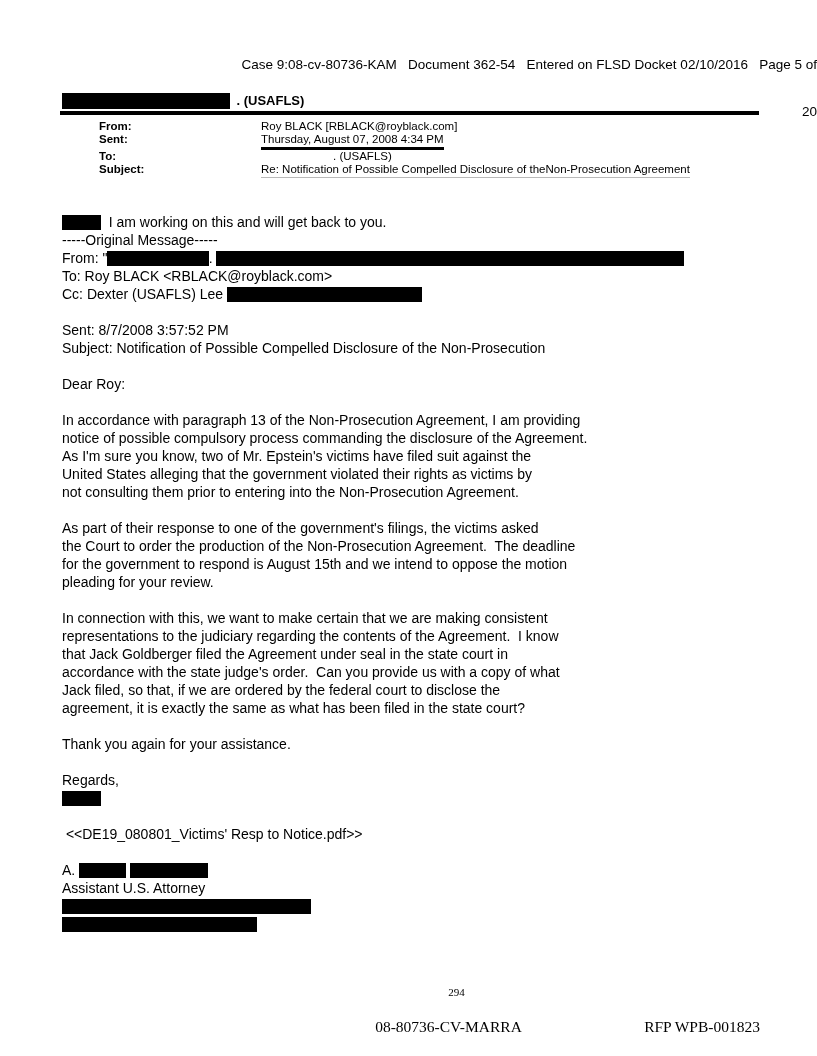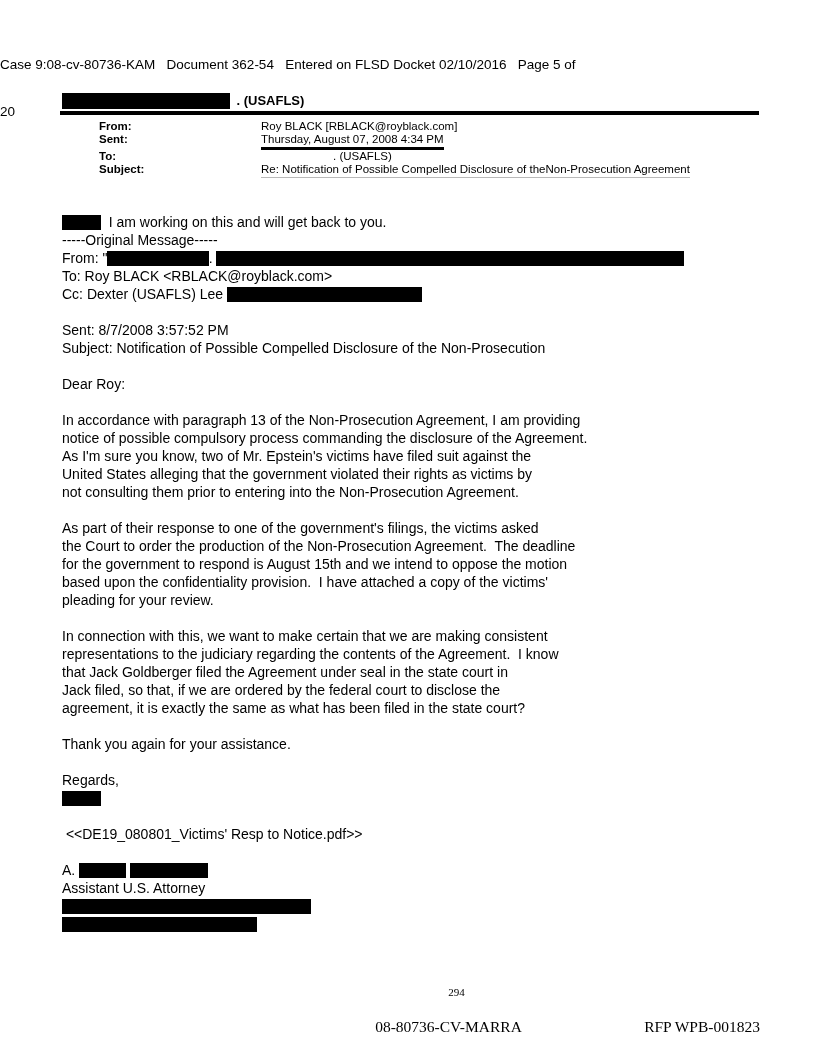--- a/index.html
+++ b/index.html
@@ -4,21 +4,21 @@
 <style>
   * { margin:0; padding:0; box-sizing:border-box; }
   html,body { background:#fff; }
   body {
     width:817px; height:1056px; position:relative;
     font-family:"Liberation Sans", sans-serif; color:#000;
     overflow:hidden;
   }
   .court-header {
     position:absolute; top:26px; left:0; width:100%;
-    text-align:left; font-size:13.5px; line-height:15.5px;
+    text-align:right; font-size:13.5px; line-height:15.5px;
     white-space:pre;
   }
   .doc-title-row {
     position:absolute; top:91px; left:62px; width:697px; height:19px;
   }
   .title-redaction {
     display:inline-block; width:168px; height:16px; background:#000;
     vertical-align:middle; margin-right:2px;
   }
   .title-text { font-weight:bold; font-size:13px; vertical-align:middle; }
@@ -104,26 +104,26 @@
     <div class="body-line"> </div>
     <div class="body-line"><span>In accordance with paragraph 13 of the Non-Prosecution Agreement, I am providing</span></div>
     <div class="body-line"><span>notice of possible compulsory process commanding the disclosure of the Agreement.</span></div>
     <div class="body-line"><span>As I'm sure you know, two of Mr. Epstein's victims have filed suit against the</span></div>
     <div class="body-line"><span>United States alleging that the government violated their rights as victims by</span></div>
     <div class="body-line"><span>not consulting them prior to entering into the Non-Prosecution Agreement.</span></div>
     <div class="body-line"> </div>
     <div class="body-line"><span>As part of their response to one of the government's filings, the victims asked</span></div>
     <div class="body-line"><span>the Court to order the production of the Non-Prosecution Agreement.  The deadline</span></div>
     <div class="body-line"><span>for the government to respond is August 15th and we intend to oppose the motion</span></div>
-    <div class="body-line"><span>based upon the confidentiality provision.  I have attached a copy of the victims'</span></div>
     <div class="body-line"><span>pleading for your review.</span></div>
     <div class="body-line"> </div>
     <div class="body-line"><span>In connection with this, we want to make certain that we are making consistent</span></div>
     <div class="body-line"><span>representations to the judiciary regarding the contents of the Agreement.  I know</span></div>
     <div class="body-line"><span>that Jack Goldberger filed the Agreement under seal in the state court in</span></div>
+    <div class="body-line"><span>accordance with the state judge's order.  Can you provide us with a copy of what</span></div>
     <div class="body-line"><span>Jack filed, so that, if we are ordered by the federal court to disclose the</span></div>
     <div class="body-line"><span>agreement, it is exactly the same as what has been filed in the state court?</span></div>
     <div class="body-line"> </div>
     <div class="body-line"><span>Thank you again for your assistance.</span></div>
     <div class="body-line"> </div>
     <div class="body-line"><span>Regards,</span></div>
     <div class="body-line"><span class="redaction" style="width: 5ch;"></span></div>
     <div class="body-line"> </div>
     <div class="body-line"><span> &lt;&lt;DE19_080801_Victims' Resp to Notice.pdf&gt;&gt;</span></div>
     <div class="body-line"> </div>

